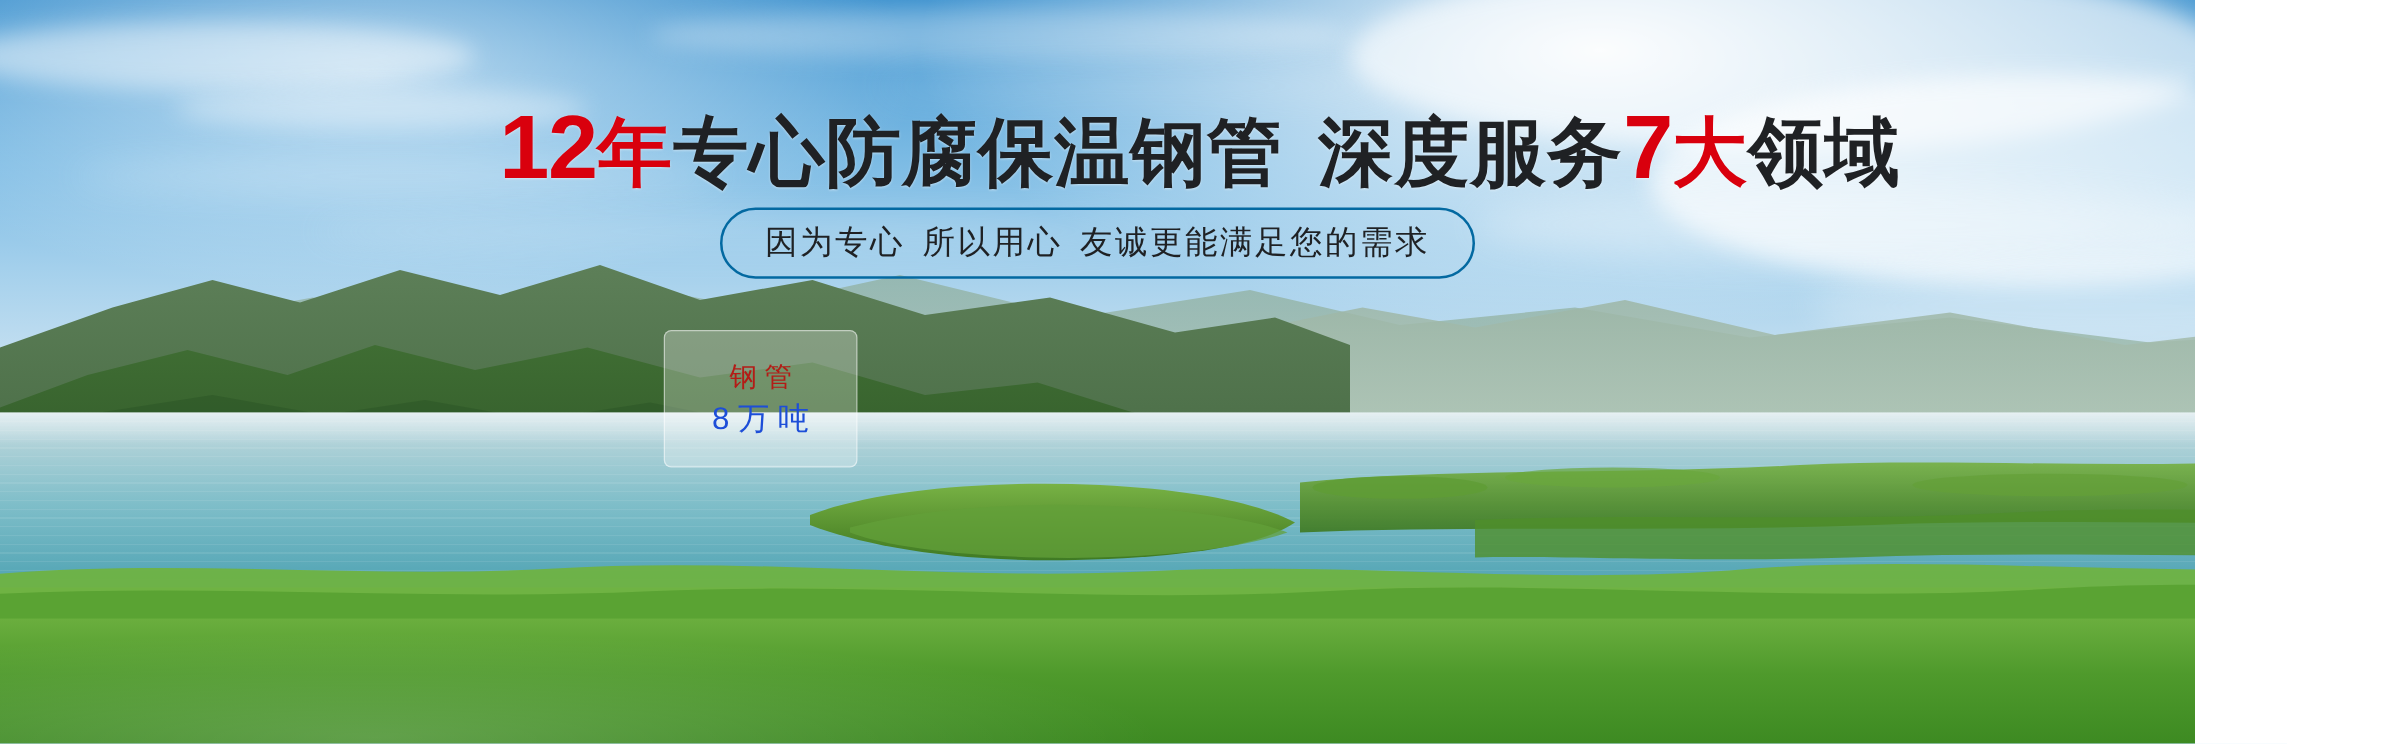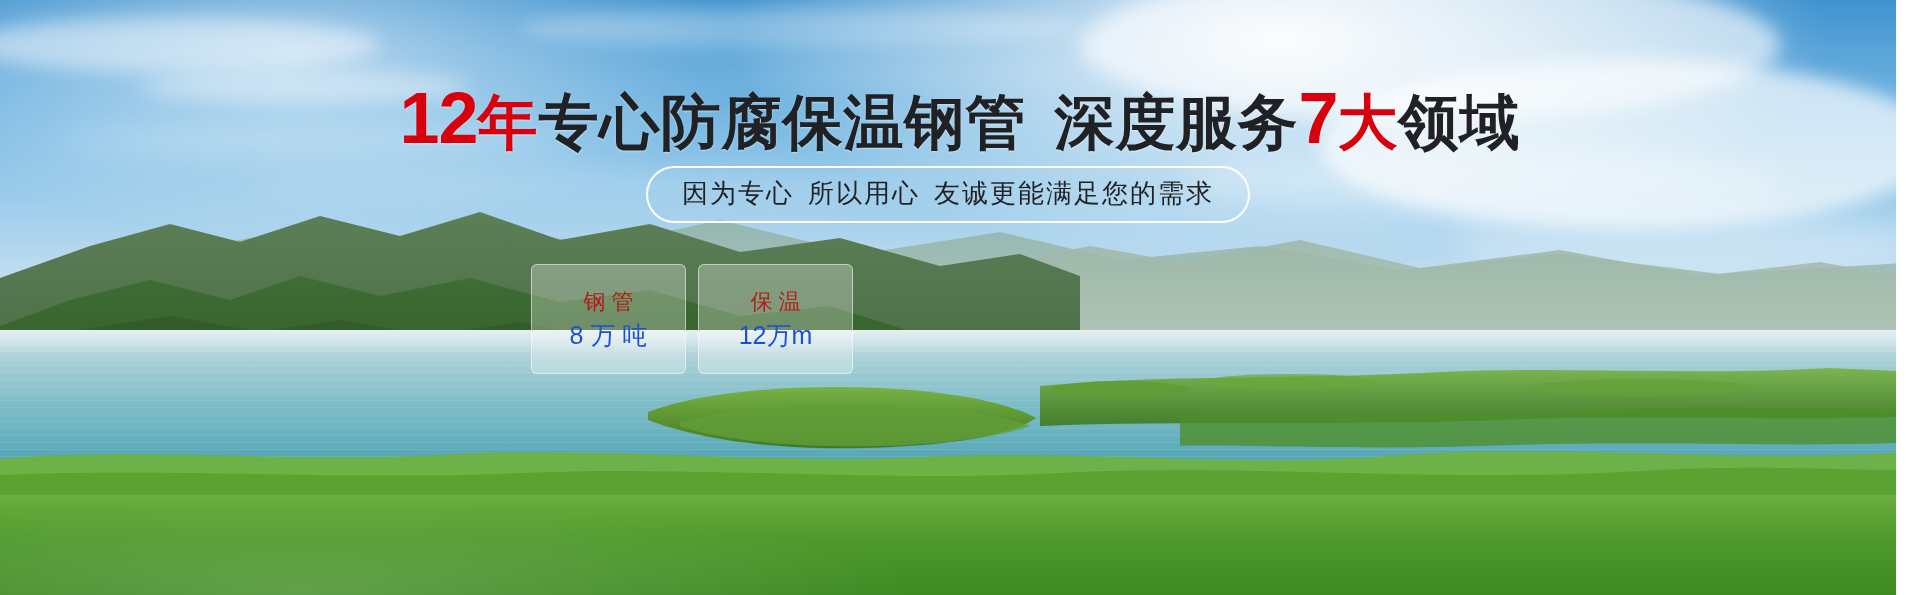--- a/index.html
+++ b/index.html
@@ -1,21 +1,21 @@
 <!DOCTYPE html>
 <html lang="zh"><head>
 <meta charset="utf-8">
 <title>Banner</title>
 <style>
   html,body{margin:0;padding:0;background:#fff;}
   body{font-family:"Liberation Sans","DejaVu Sans",sans-serif;}
 
   .banner{
     position:relative;
-    width:1896px;
+    width:1756px;
     height:595px;
     overflow:hidden;
     background:#8fc4e6;
   }
 
   
   .scene{position:absolute;inset:0;}
 
   .sky{
     position:absolute;left:0;top:0;width:1920px;height:430px;
@@ -74,21 +74,21 @@
   .headline .red{color:#d9000d;}
   .headline .num{
     font-size:72px;
     letter-spacing:-1px;
   }
   .headline .gap{display:inline-block;width:28px;}
 
   .subpill{
     position:absolute;left:50%;top:166px;
     transform:translateX(-50%);
-    border:2px solid #ffffff;
+    border:2px solid #0369a1;
     border-radius:30px;
     padding:8px 34px 10px;
     font-size:26px;
     letter-spacing:2px;
     color:#1f2124;
     white-space:nowrap;
     background:transparent;
   }
   .subpill .sep{display:inline-block;width:14px;}
 
@@ -233,20 +233,16 @@
     </div>
 
     <div class="cards">
 
       <div class="card">
         <div class="c-title">钢管</div>
         <div class="c-value"><span>8 万 吨</span></div>
       </div>
 
 
-      <div class="card">
-        <div class="c-title">保温</div>
-        <div class="c-value"><span>12万m</span></div>
-      </div>
 
     </div>
   </div>
 </div>
 
 </body></html>

